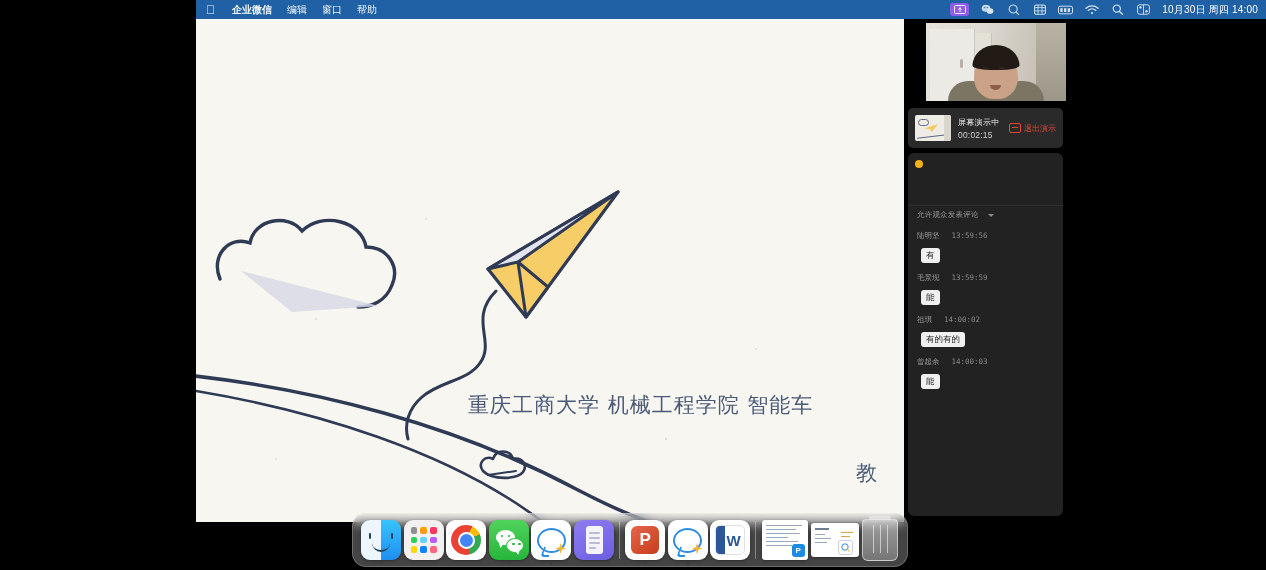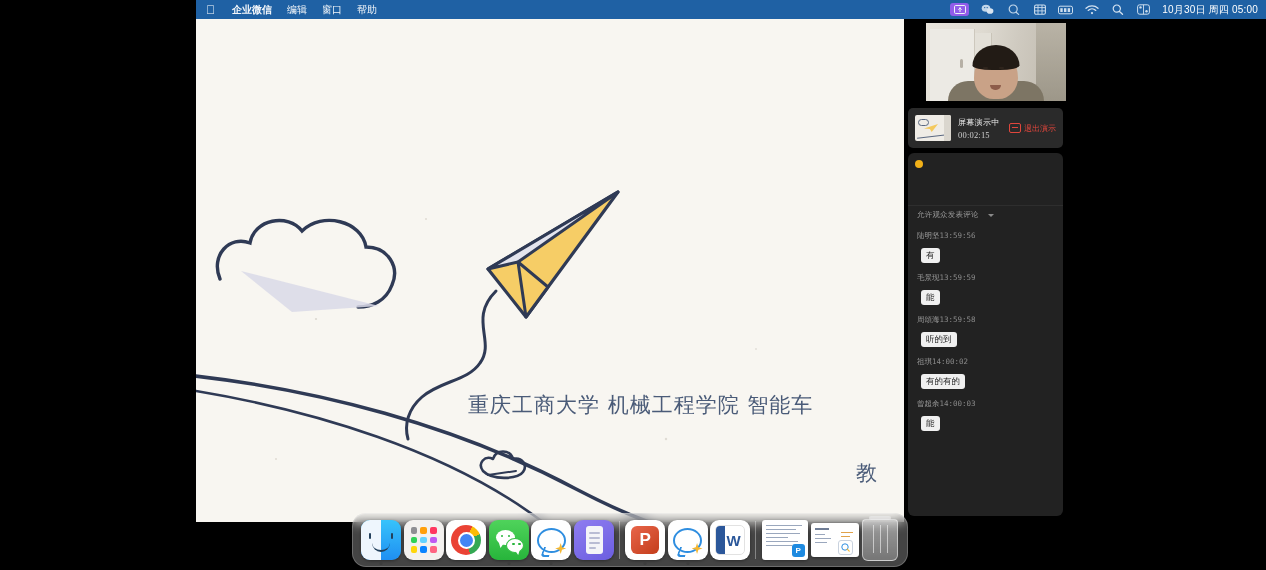--- a/index.html
+++ b/index.html
@@ -78,21 +78,21 @@
     padding:0 7px;box-sizing:border-box;gap:7px;
   }
   .pb-thumb{width:36px;height:26px;background:#efece6;border-radius:2px;position:relative;overflow:hidden;flex:none;}
   .pb-thumb .t-plane{position:absolute;left:9px;top:9px;width:14px;height:8px;background:#f4c95d;
       clip-path:polygon(0 55%,100% 0,55% 100%,42% 62%);}
   .pb-thumb .t-line{position:absolute;left:2px;bottom:4px;width:30px;height:1px;background:#5a6880;transform:rotate(-7deg);}
   .pb-thumb .t-cloud{position:absolute;left:3px;top:4px;width:9px;height:5px;border:1px solid #5a6880;border-radius:5px;}
   .pb-thumb .t-bar{position:absolute;right:0;top:0;width:7px;height:26px;background:#dad6ce;}
   .pb-text{display:flex;flex-direction:column;justify-content:center;gap:2px;flex:none;}
   .pb-title{color:#e9e9e9;font-size:8px;letter-spacing:.3px;}
-  .pb-time{color:#cfcfcf;font-size:8.5px;font-family:Liberation Serif, serif;letter-spacing:.2px;}
+  .pb-time{color:#cfcfcf;font-size:8.5px;font-family:Liberation Sans, sans-serif;letter-spacing:.2px;}
   .pb-exit{margin-left:auto;display:flex;align-items:center;gap:3px;color:#e0463c;font-size:8px;white-space:nowrap;}
   .pb-exit .xicon{width:10px;height:8px;border:1px solid #e0463c;border-radius:2px;position:relative;flex:none;}
   .pb-exit .xicon:after{content:"";position:absolute;left:2px;top:2.5px;width:6px;height:1px;background:#e0463c;}
 
   
   .chatpanel{
     position:absolute;left:908px;top:153px;width:155px;height:363px;
     background:#222222;border-radius:6px;overflow:hidden;
   }
   .cp-dot{position:absolute;left:7px;top:7px;width:8px;height:8px;border-radius:50%;background:#f2b118;}
@@ -103,21 +103,21 @@
         bottom:-5px;width:13px;height:2px;border-radius:2px;background:#6fa8e8;}
   .cp-divider{position:absolute;left:0;top:52px;width:100%;height:1px;background:#2e2e2e;}
   .cp-allow{position:absolute;left:0;top:53px;width:100%;height:18px;display:flex;align-items:center;
         padding-left:9px;box-sizing:border-box;gap:9px;}
   .cp-allow-label{color:#9a9a9a;font-size:7.5px;letter-spacing:.2px;}
   .cp-chevron{width:0;height:0;border-left:3px solid transparent;border-right:3px solid transparent;
         border-top:3px solid #8a8a8a;}
   .cp-msgs{position:absolute;left:0;top:73px;right:0;bottom:0;padding:5px 9px 6px 9px;box-sizing:border-box;
         overflow:hidden;}
   .msg{margin-bottom:10px;}
-  .msg-head{display:flex;align-items:baseline;gap:0;margin-bottom:3px;}
+  .msg-head{display:flex;align-items:baseline;gap:12px;margin-bottom:3px;}
   .msg-name{color:#9b9b9b;font-size:7.5px;white-space:nowrap;}
   .msg-time{color:#8a8a8a;font-size:7.5px;font-family:"DejaVu Sans Mono","Liberation Mono",monospace;}
   .msg-bubble{display:inline-block;background:#f0f0f0;color:#1b1b1b;font-size:8.5px;
         border-radius:3px;padding:2px 5px;margin-left:4px;line-height:1.3;}
 
   
   .dock{
     position:absolute;left:352px;top:513px;width:556px;height:54px;
     background:rgba(225,225,225,.30);border:1px solid rgba(255,255,255,.22);
     border-radius:14px;box-sizing:border-box;
@@ -258,21 +258,21 @@
           </svg>
       </span>
       <span class="mb-icon">
         <svg width="13" height="11" viewBox="0 0 13 11">
             <rect x="0.6" y="0.8" width="11.8" height="9.4" rx="2" fill="none" stroke="#dce9f5" stroke-width="1"></rect>
             <path d="M6.5 0.8v9.4" stroke="#dce9f5" stroke-width="0.9"></path>
             <circle cx="3.5" cy="3.4" r="1.2" fill="#dce9f5"></circle>
             <circle cx="9.5" cy="7.2" r="1.2" fill="#dce9f5"></circle>
           </svg>
       </span>
-      <span class="mb-clock">10月30日 周四  05:00</span>
+      <span class="mb-clock">10月30日 周四  14:00</span>
     </div>
   </div>
 
   <div class="slide">
     <svg class="slide-canvas" viewBox="0 0 708 503" preserveAspectRatio="none">
 
       <path d="M 24 260 C 14 236 34 216 54 224 C 58 200 92 194 106 212 C 126 192 166 202 170 228
                C 192 228 204 248 196 266 C 190 282 176 288 162 288" fill="none" stroke="#2f3a55" stroke-width="3.4" stroke-linecap="round"></path>
       <path d="M 45 252 L 183 287 L 96 293 Z" fill="#d9d9e8" opacity="0.85"></path>
 
@@ -353,27 +353,20 @@
       </div>
       <div class="msg">
         <div class="msg-head">
           <span class="msg-name">毛景现</span>
           <span class="msg-time">13:59:59</span>
         </div>
         <span class="msg-bubble">能</span>
       </div>
       <div class="msg">
         <div class="msg-head">
-          <span class="msg-name">周頌海</span>
-          <span class="msg-time">13:59:58</span>
-        </div>
-        <span class="msg-bubble">听的到</span>
-      </div>
-      <div class="msg">
-        <div class="msg-head">
           <span class="msg-name">祖琪</span>
           <span class="msg-time">14:00:02</span>
         </div>
         <span class="msg-bubble">有的有的</span>
       </div>
       <div class="msg">
         <div class="msg-head">
           <span class="msg-name">曾超余</span>
           <span class="msg-time">14:00:03</span>
         </div>

